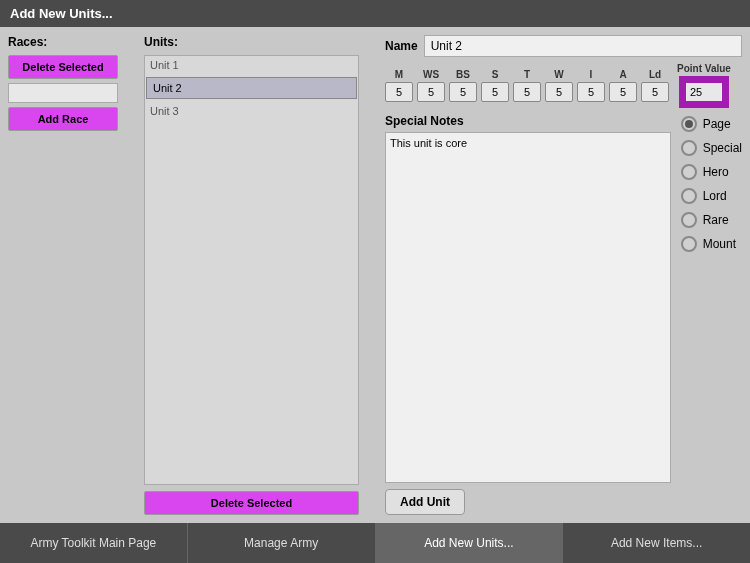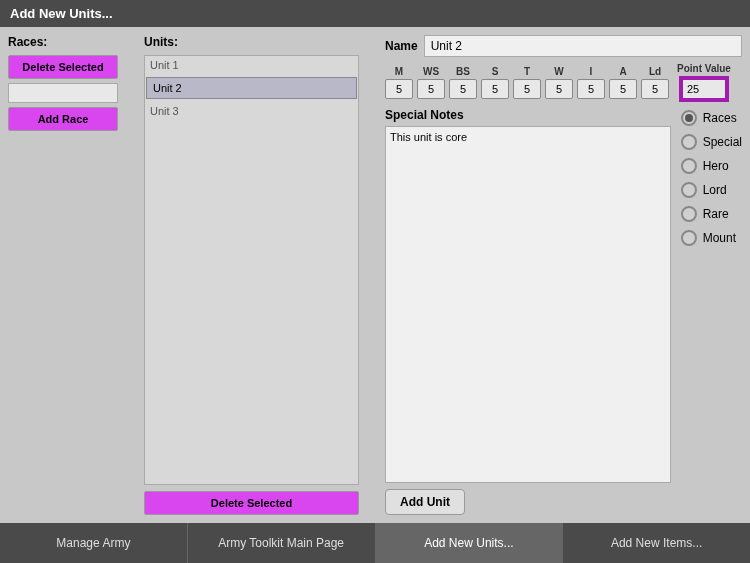--- a/index.html
+++ b/index.html
@@ -159,21 +159,21 @@
     .point-value-group {
       display: flex;
       flex-direction: column;
       align-items: center;
       gap: 2px;
       margin-left: 4px;
     }
     .point-value-input {
       width: 50px;
       padding: 3px 4px;
-      border: 4px solid #a21caf;
+      border: 7px solid #a21caf;
       background: #e8e8e8;
       font-size: 11px;
     }
 
     
     .notes-radio-row {
       display: flex;
       gap: 10px;
       flex: 1;
     }
@@ -374,21 +374,21 @@
       </div>
 
     <div class="notes-radio-row">
       <div class="notes-section">
         <span class="notes-label">Special Notes</span>
         <textarea class="notes-textarea" id="notes-textarea" style="">This unit is core</textarea>
       </div>
       <div class="radio-group" id="radio-group">
       <div class="radio-item">
             <div class="radio-circle checked"></div>
-            <span class="radio-label">Races</span>
+            <span class="radio-label">Page</span>
           </div>
           <div class="radio-item">
             <div class="radio-circle"></div>
             <span class="radio-label">Special</span>
           </div>
           <div class="radio-item">
             <div class="radio-circle"></div>
             <span class="radio-label">Hero</span>
           </div>
           <div class="radio-item">
@@ -407,17 +407,17 @@
     </div>
 
     <div>
       <button class="add-unit-btn">Add Unit</button>
     </div>
 
   </div>
 </div>
 
 <div class="bottom-nav" id="bottom-nav">
-<div class="nav-item">Manage Army</div>
-    <div class="nav-item">Army Toolkit Main Page</div>
+<div class="nav-item">Army Toolkit Main Page</div>
+    <div class="nav-item">Manage Army</div>
     <div class="nav-item active">Add New Units...</div>
     <div class="nav-item">Add New Items...</div>
   </div>
 
 </body></html>

